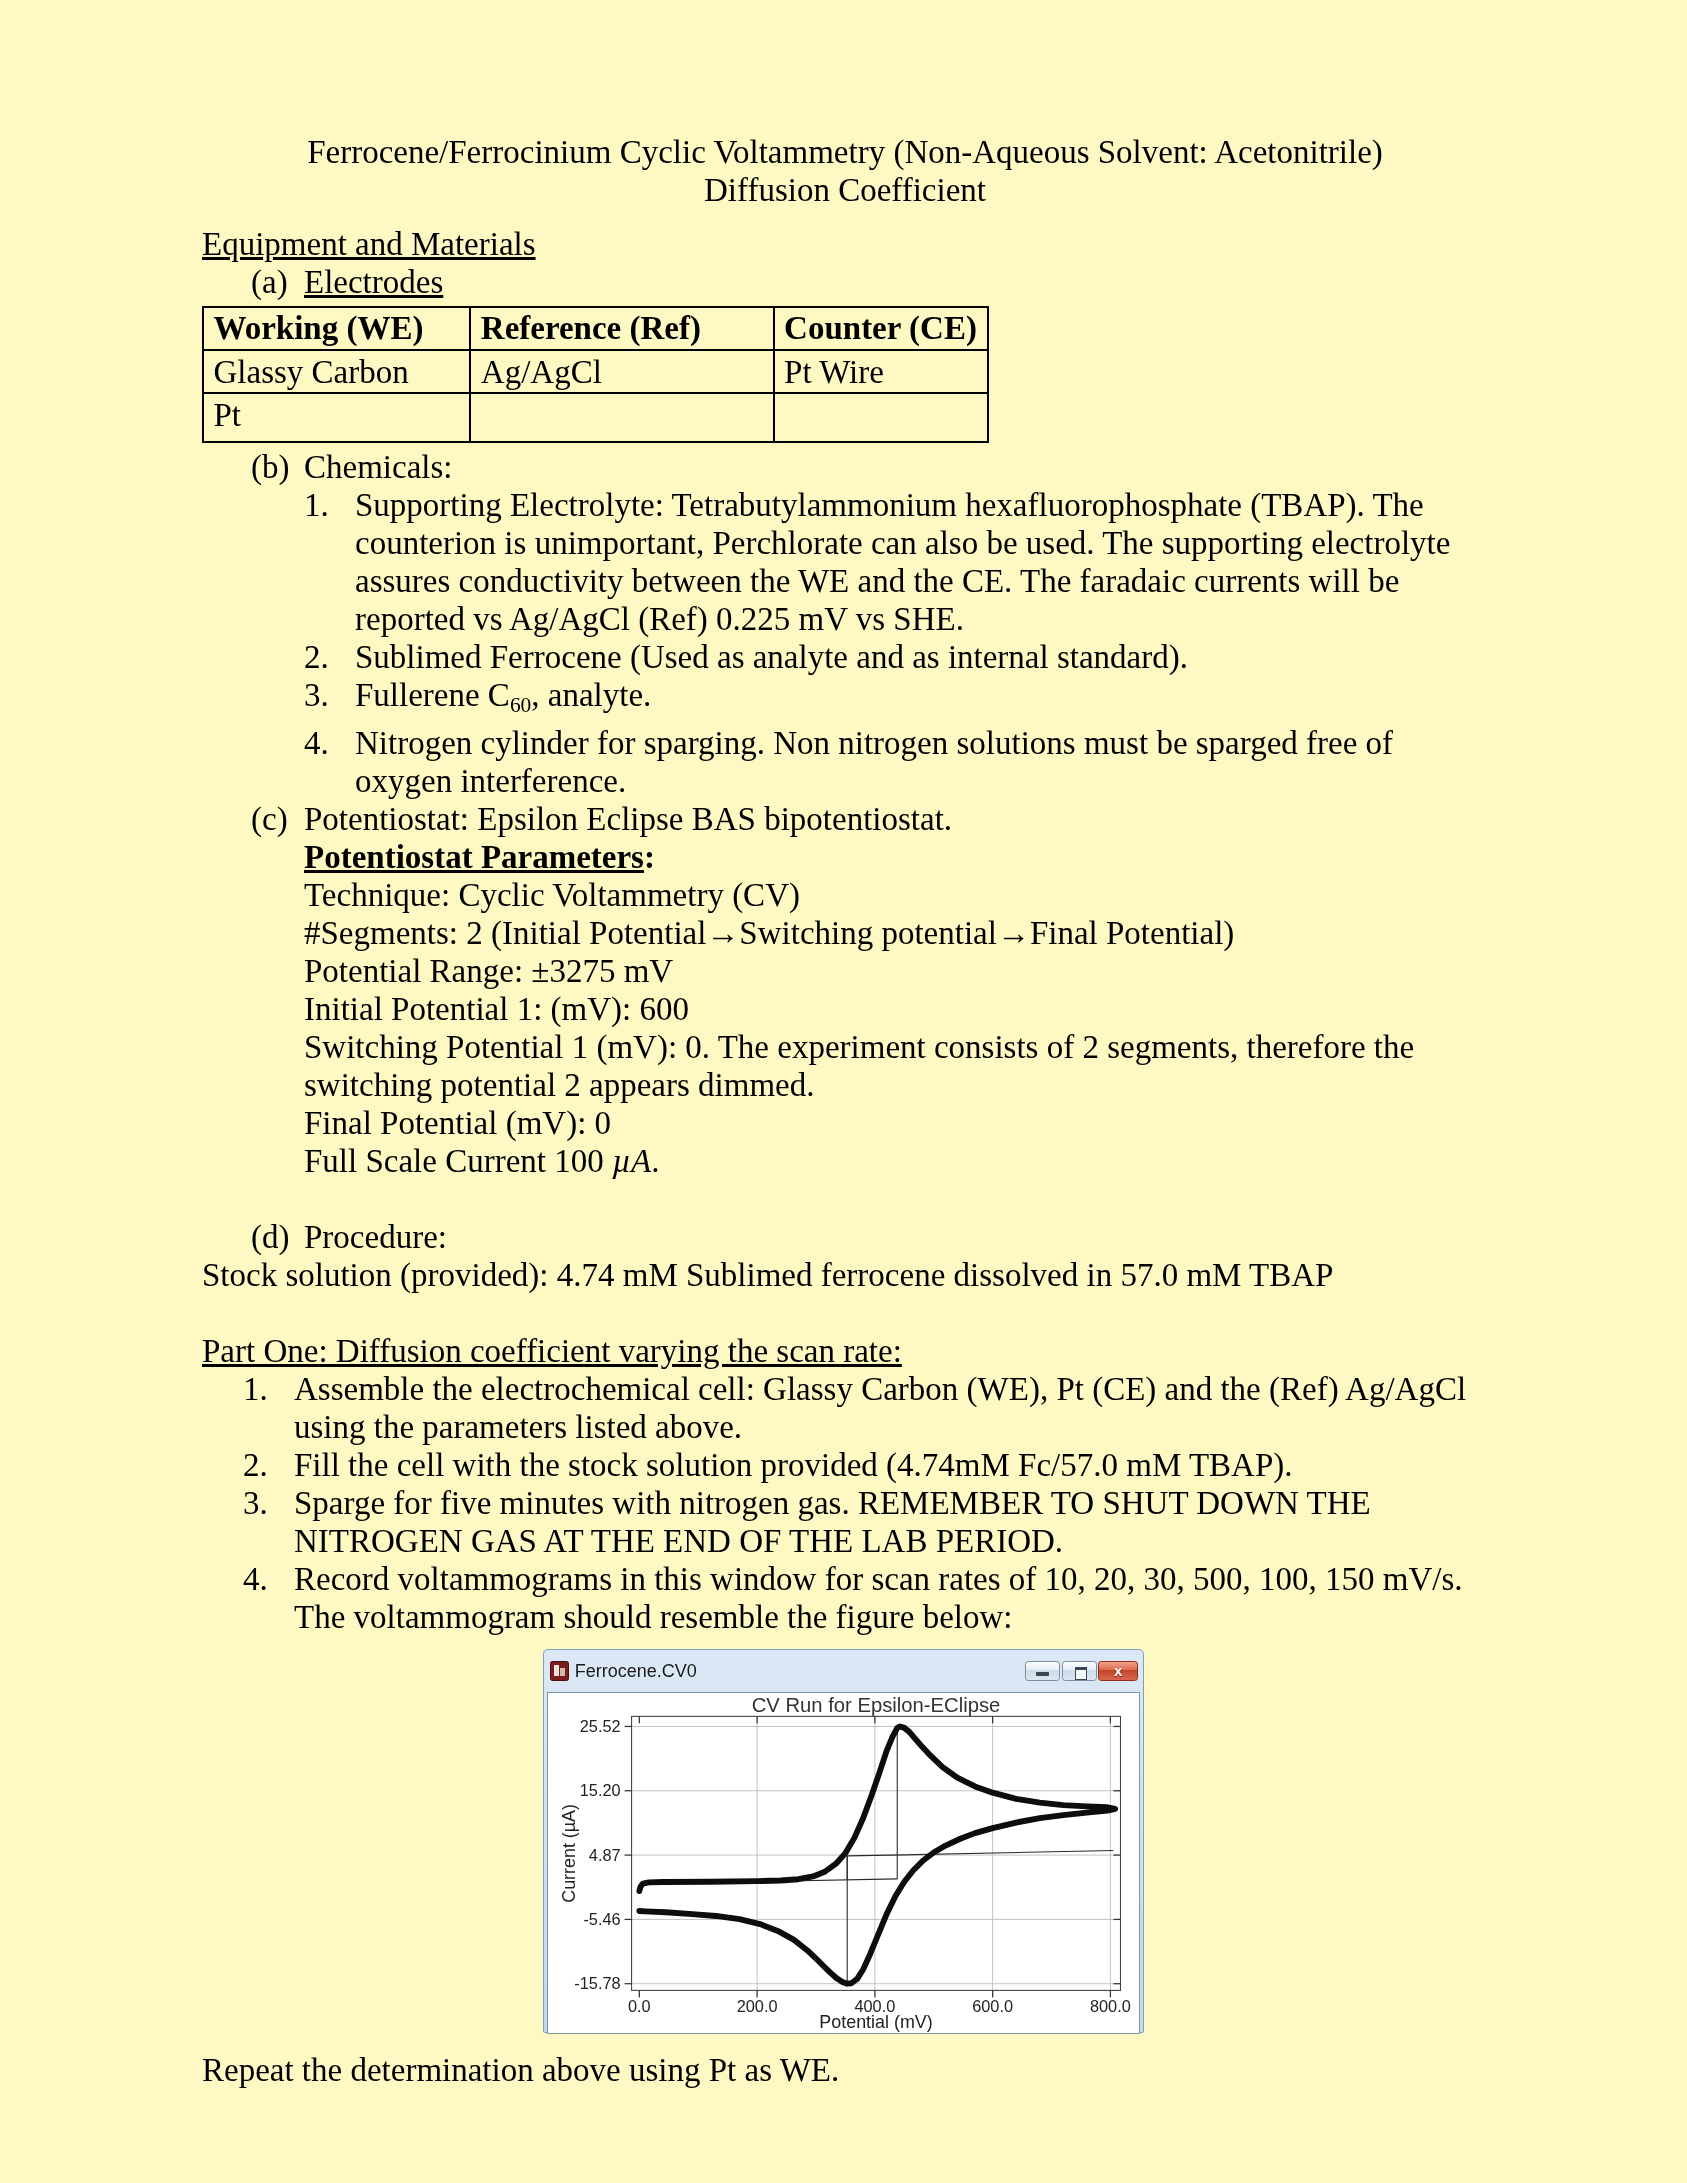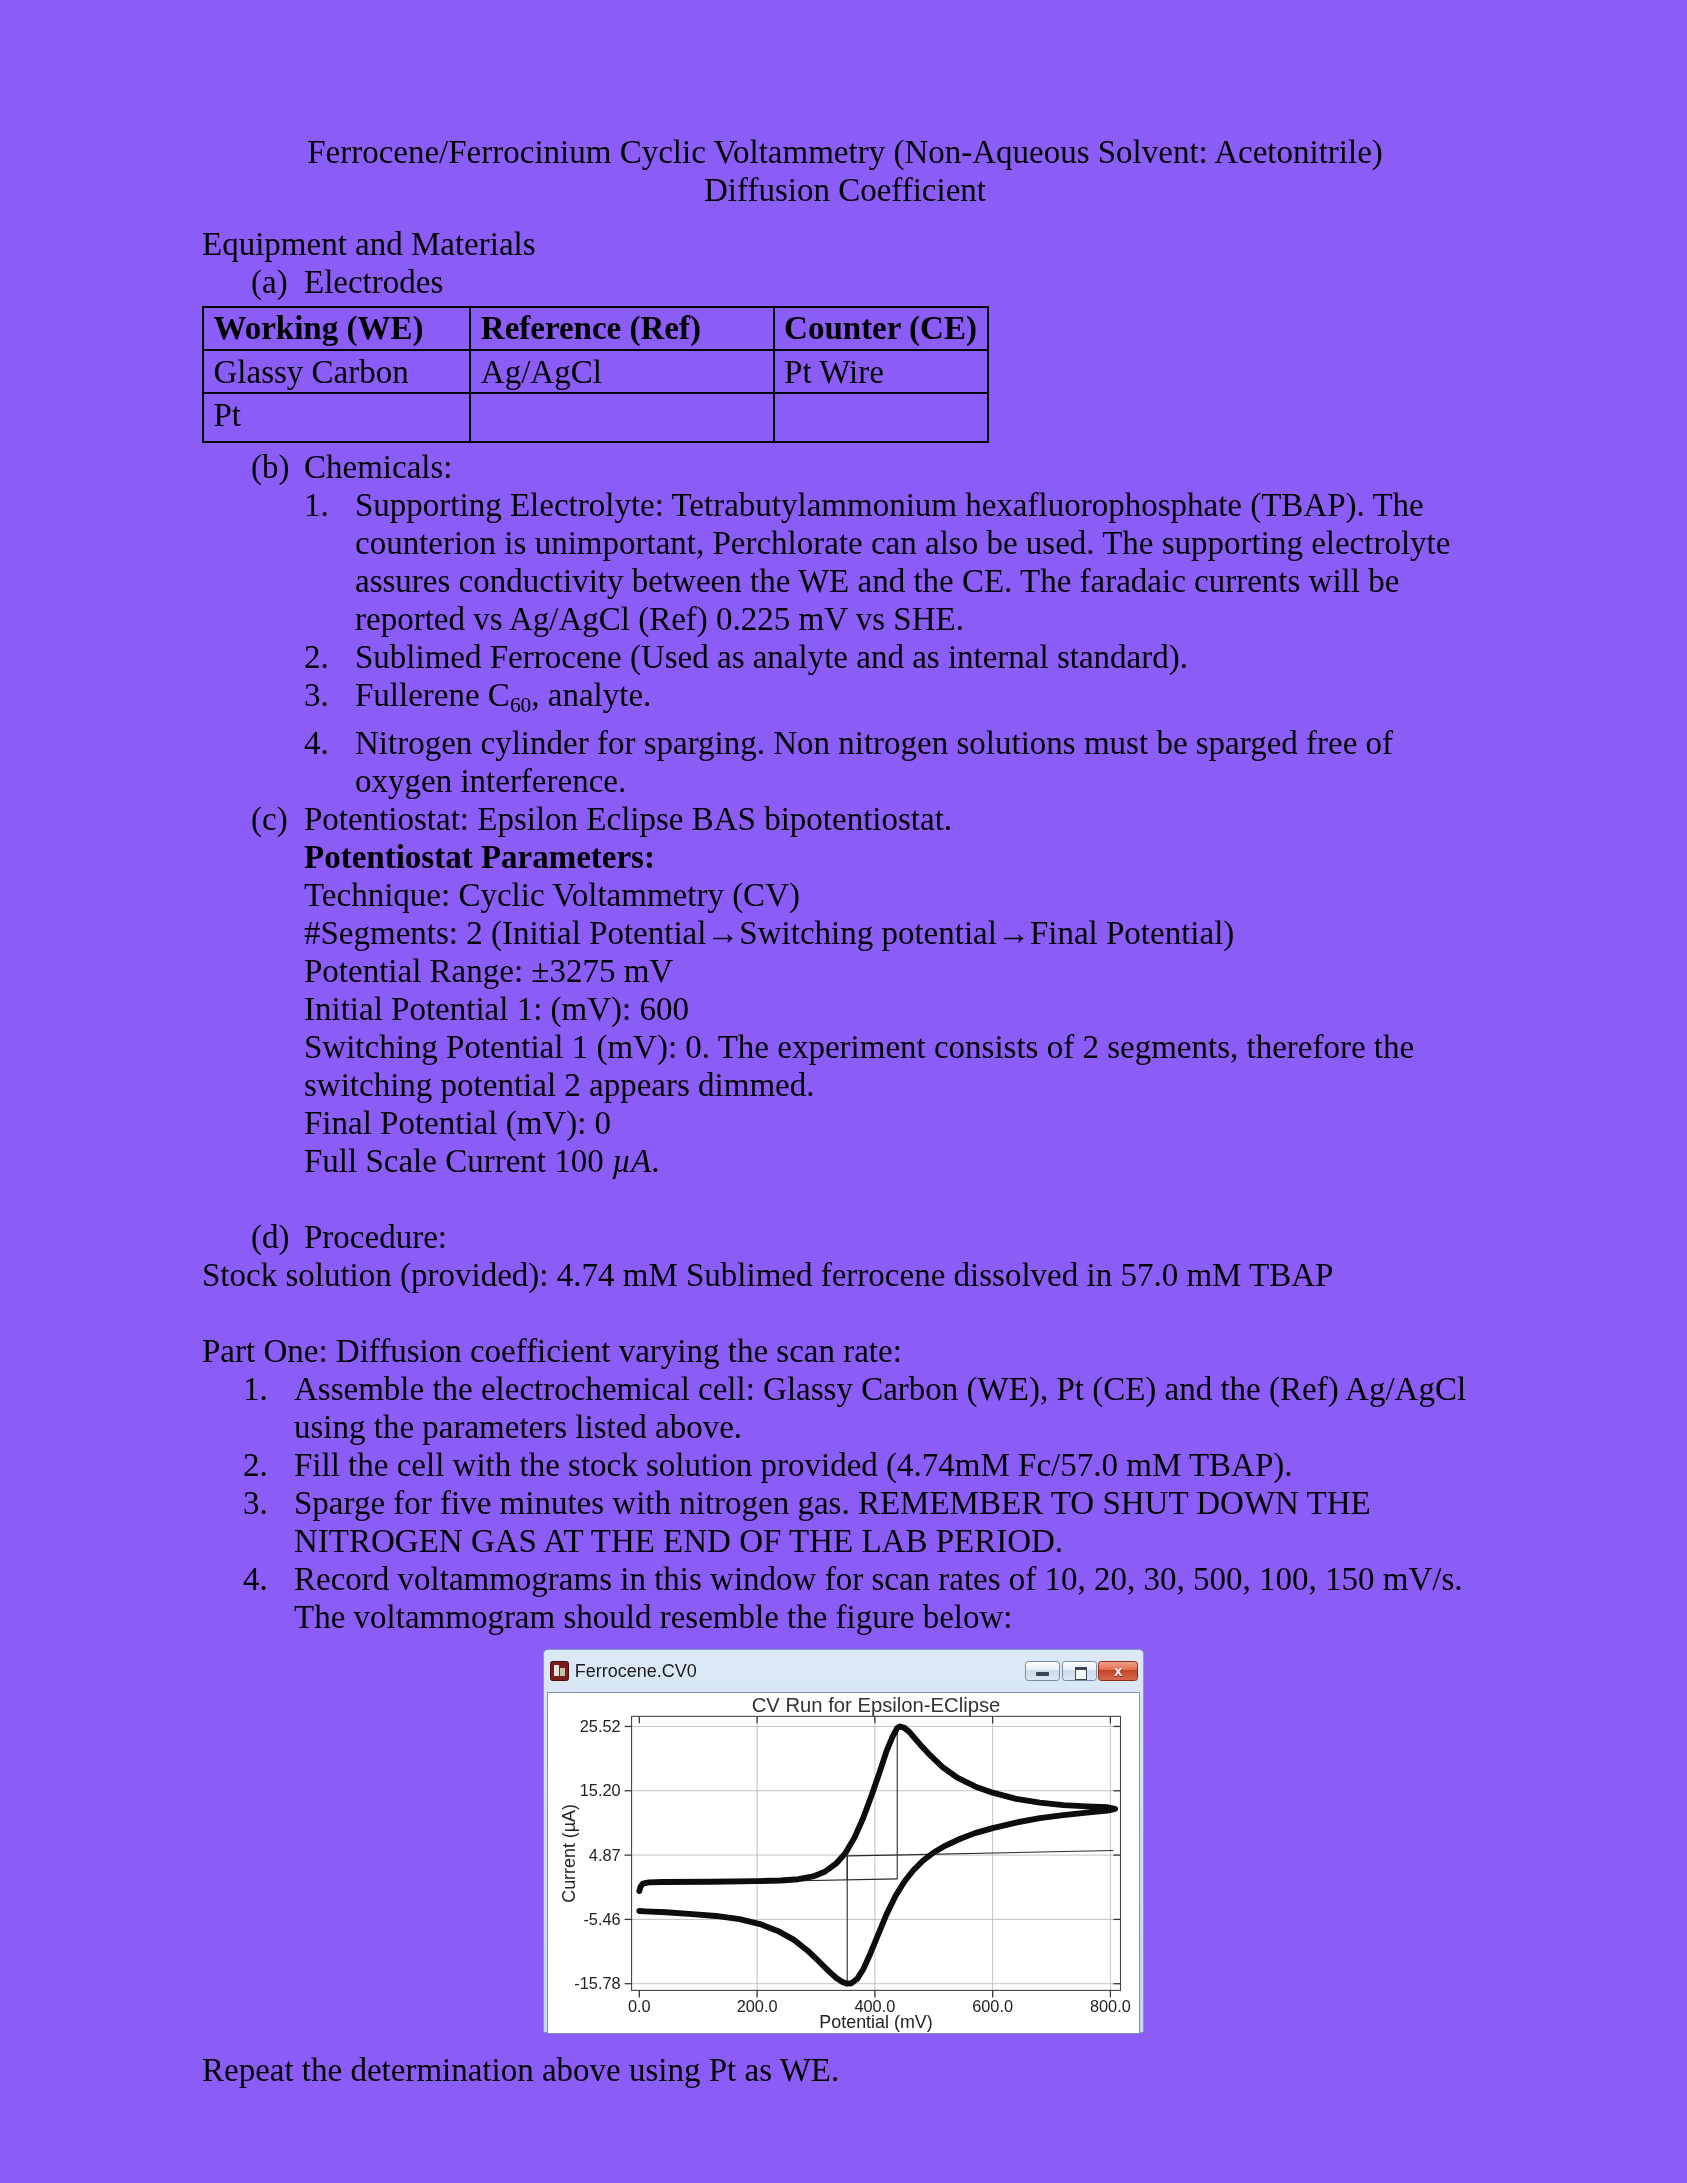--- a/index.html
+++ b/index.html
@@ -1,26 +1,26 @@
 <!DOCTYPE html>
 <html style="font-size:12.7px"><head>
 <meta charset="utf-8">
 <style>
   html,body{margin:0;padding:0;background:#e9e9e9;}
   .page{
     position:relative;
     width:1687px;height:2183px;
-    background:#8b5cf6;
+    background:#fef9c3;
     font-family:"Liberation Serif", serif;
     font-size:33px;line-height:38px;color:#000;
     overflow:hidden;
   }
   .content{padding:133px 155px 0 202px;}
   .tcenter{text-align:center;width:1286px;}
-  .uline{}
+  .uline{text-decoration:underline;}
   .bold{font-weight:bold;}
   .sp{height:38px;}
   .sp-sm{height:16px;}
   .hang{position:relative;white-space:nowrap;}
   .m62{position:absolute;left:49px;top:0;}
   .m52{position:absolute;left:41px;top:0;}
   .m129{position:absolute;left:102px;top:0;}
   .t129{padding-left:102px;}
   .t193{padding-left:153px;}
   .t116{padding-left:92px;}

